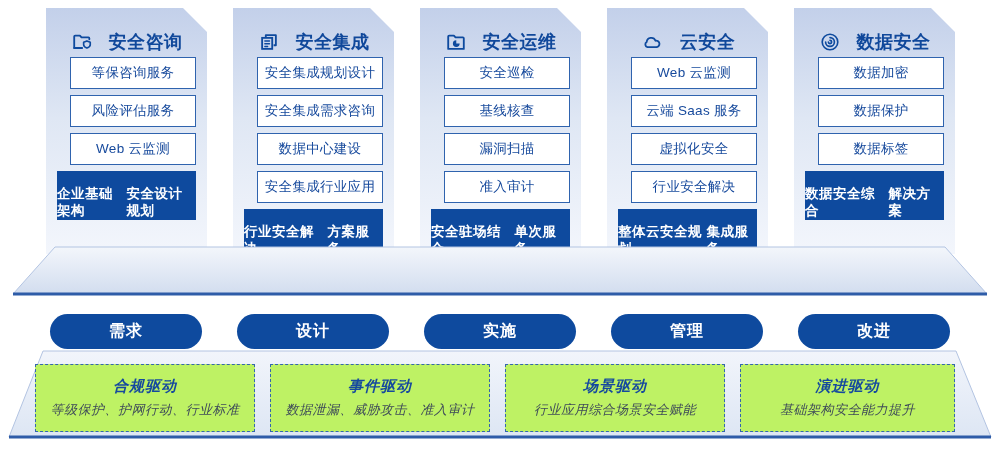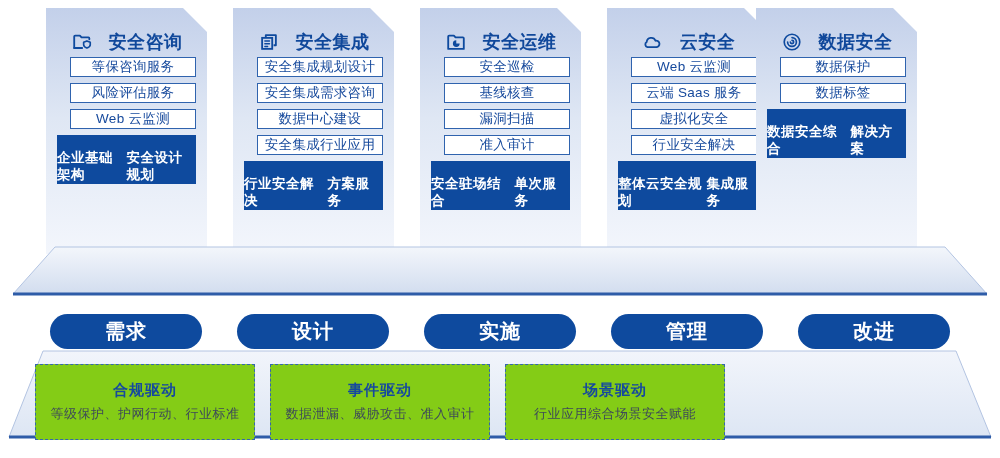--- a/index.html
+++ b/index.html
@@ -12,50 +12,50 @@
     position:absolute;top:8px;width:161px;height:246px;
     background:linear-gradient(180deg,#C3D0EA 0%,#DFE7F4 45%,#F3F6FC 100%);
     clip-path:polygon(0 0,calc(100% - 24px) 0,100% 24px,100% 100%,0 100%);
   }
   .col-head{
     height:30px;margin-top:19px;display:flex;align-items:center;justify-content:center;gap:16px;
   }
   .col-title{font-size:18px;font-weight:bold;color:#10489B;letter-spacing:.5px;}
   .icon{display:flex;align-items:center;}
   .item{
-    box-sizing:border-box;margin:0 11px 6px 24px;height:20px;
+    box-sizing:border-box;margin:0 11px 6px 24px;height:32px;
     background:#ffffff;border:1.5px solid #2F63AE;
     display:flex;align-items:center;justify-content:center;
     font-size:13.5px;color:#16499C;font-weight:500;letter-spacing:.3px;
   }
   .col .item:first-of-type{margin-top:10px;}
   .hl{
     box-sizing:border-box;margin:3px 11px 0 11px;height:49px;
     background:#0E4A9E;color:#ffffff;font-size:13.5px;font-weight:bold;
     display:flex;flex-direction:row;align-items:flex-end;justify-content:center;
     line-height:1.3;letter-spacing:.5px;
   }
   
   .banner-svg{position:absolute;left:0;top:246px;}
   .banner-title{
     position:absolute;left:0;top:258px;width:1000px;text-align:center;
     font-size:21px;font-weight:bold;color:#16499C;letter-spacing:1px;
   }
   
   .pill{
     position:absolute;top:314px;width:152px;height:35px;border-radius:18px;
-    background:#0E4A9E;color:#ffffff;font-size:20px;font-weight:bold;letter-spacing:1px;
+    background:#0E4A9E;color:#ffffff;font-size:16px;font-weight:bold;letter-spacing:1px;
     display:flex;align-items:center;justify-content:center;
   }
   
   .platform-svg{position:absolute;left:0;top:350px;}
   .driver{
-    position:absolute;top:364px;height:76px;box-sizing:border-box;
-    background:#84cc16;border:1.5px dashed #3566AE;
-    display:flex;flex-direction:column;align-items:center;justify-content:center;gap:5px;
+    position:absolute;top:364px;height:68px;box-sizing:border-box;
+    background:#bef264;border:1.5px dashed #3566AE;
+    display:flex;flex-direction:column;align-items:center;justify-content:center;gap:5px;font-style:italic;
   }
   .driver-title{font-size:15px;font-weight:bold;color:#15499E;letter-spacing:1px;}
   .driver-desc{font-size:13px;color:#3E4A59;letter-spacing:.5px;}
 </style>
 </head>
 <body>
 
 <div id="stage">
 
   <div class="col" style="left:46px">
@@ -131,31 +131,32 @@
     <div class="item">Web 云监测</div>
     <div class="item">云端 Saas 服务</div>
     <div class="item">虚拟化安全</div>
     <div class="item">行业安全解决</div>
     <div class="hl">
       <span>整体云安全规划</span>
       <span>集成服务</span>
     </div>
   </div>
 
-  <div class="col" style="left:756px">
+  <div class="col" style="left:794px">
     <div class="col-head">
       <span class="icon">
         <svg width="22" height="22" viewBox="0 0 24 24" fill="none">
           <circle cx="12" cy="12" r="8.5" stroke="#0E4A9E" stroke-width="1.8"></circle>
           <path d="M12 7.2a4.8 4.8 0 1 1-4.8 4.8" stroke="#0E4A9E" stroke-width="1.8" stroke-linecap="round"></path>
           <path d="M12 10.2a1.8 1.8 0 1 1-1.8 1.8" stroke="#0E4A9E" stroke-width="1.8" stroke-linecap="round"></path>
         </svg>
       </span>
       <span class="col-title">数据安全</span>
     </div>
+    <div class="item">数据加密</div>
     <div class="item">数据保护</div>
     <div class="item">数据标签</div>
     <div class="hl">
       <span>数据安全综合</span>
       <span>解决方案</span>
     </div>
   </div>
 
   <svg class="banner-svg" width="1000" height="52" viewBox="0 0 1000 52">
     <defs>
@@ -190,14 +191,18 @@
     <div class="driver-desc">等级保护、护网行动、行业标准</div>
   </div>
   <div class="driver" style="left:270px;width:220px">
     <div class="driver-title">事件驱动</div>
     <div class="driver-desc">数据泄漏、威胁攻击、准入审计</div>
   </div>
   <div class="driver" style="left:505px;width:220px">
     <div class="driver-title">场景驱动</div>
     <div class="driver-desc">行业应用综合场景安全赋能</div>
   </div>
+  <div class="driver" style="left:740px;width:215px">
+    <div class="driver-title">演进驱动</div>
+    <div class="driver-desc">基础架构安全能力提升</div>
+  </div>
 
 </div>
 
 </body></html>

